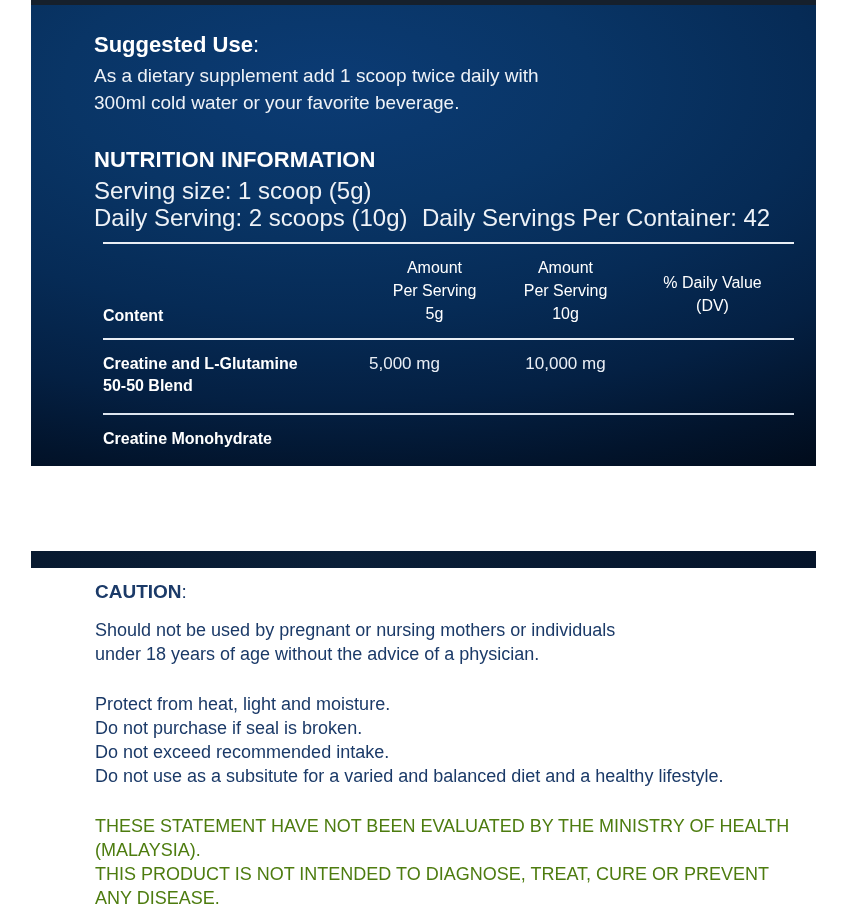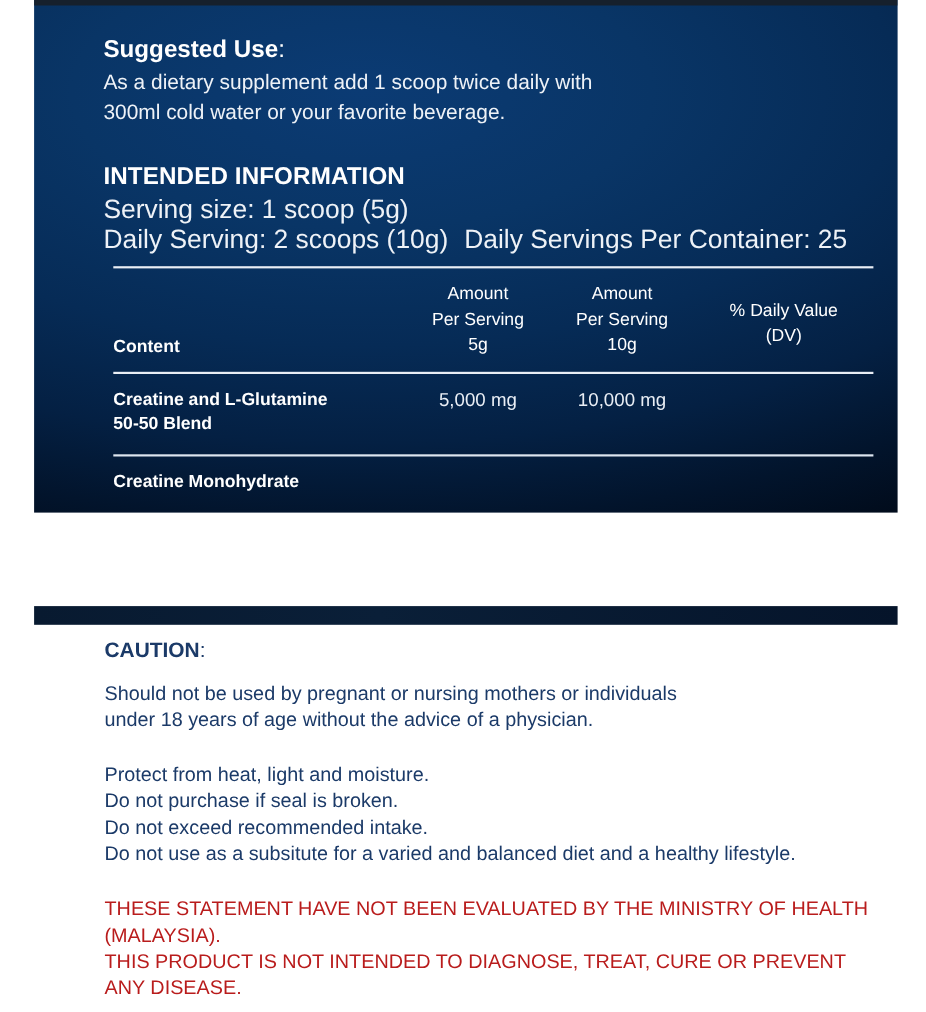--- a/index.html
+++ b/index.html
@@ -109,21 +109,21 @@
     width: 691px;
   }
   .rule {
     height: 2px;
     background: #e9eef5;
     width: 100%;
   }
   .rule.thin { height: 2px; background: #dde5ef; }
 
   .c-content  { width: 266px; }
-  .c-amt5     { width: 131px; text-align: center; }
+  .c-amt5     { width: 131px; text-align: left; }
   .c-amt10    { width: 131px; text-align: center; }
   .c-dv       { width: 163px; text-align: center; }
 
   .thead {
     height: 94px;
     position: relative;
   }
   .thead .c-content {
     position: absolute;
     left: 0;
@@ -211,45 +211,45 @@
     font-weight: 400;
     white-space: pre-line;
     color: #1b3a68;
   }
   .ca-gap { height: 26px; }
   .ca-gap2 { height: 26px; }
   .ca-upper {
     font-size: 18px;
     line-height: 24px;
     white-space: pre-line;
-    color: #b91c1c;
+    color: #4d7c0f;
   }
 </style>
 </head>
 <body>
 
 <div class="panel">
   <div class="panel-top-strip"></div>
 
   <div class="panel-inner">
 
     <div class="suggested-use">
       <div class="su-title"><b>Suggested Use</b><span>:</span></div>
       <div class="su-body">As a dietary supplement add 1 scoop twice daily with
 300ml cold water or your favorite beverage.</div>
     </div>
 
     <div class="nutrition-head">
-      <div class="ni-title">INTENDED INFORMATION</div>
+      <div class="ni-title">NUTRITION INFORMATION</div>
       <div class="ni-grid">
         <div class="ni-col-left">Serving size: 1 scoop (5g)</div>
       </div>
       <div class="ni-grid">
         <div class="ni-col-left">Daily Serving: 2 scoops (10g)</div>
-        <div class="ni-col-right">Daily Servings Per Container: 25</div>
+        <div class="ni-col-right">Daily Servings Per Container: 42</div>
       </div>
     </div>
 
     <div class="ntable">
 
       <div class="rule"></div>
 
       <div class="thead">
         <div class="c-content">Content</div>
         <div class="hcell h-amt5">Amount

